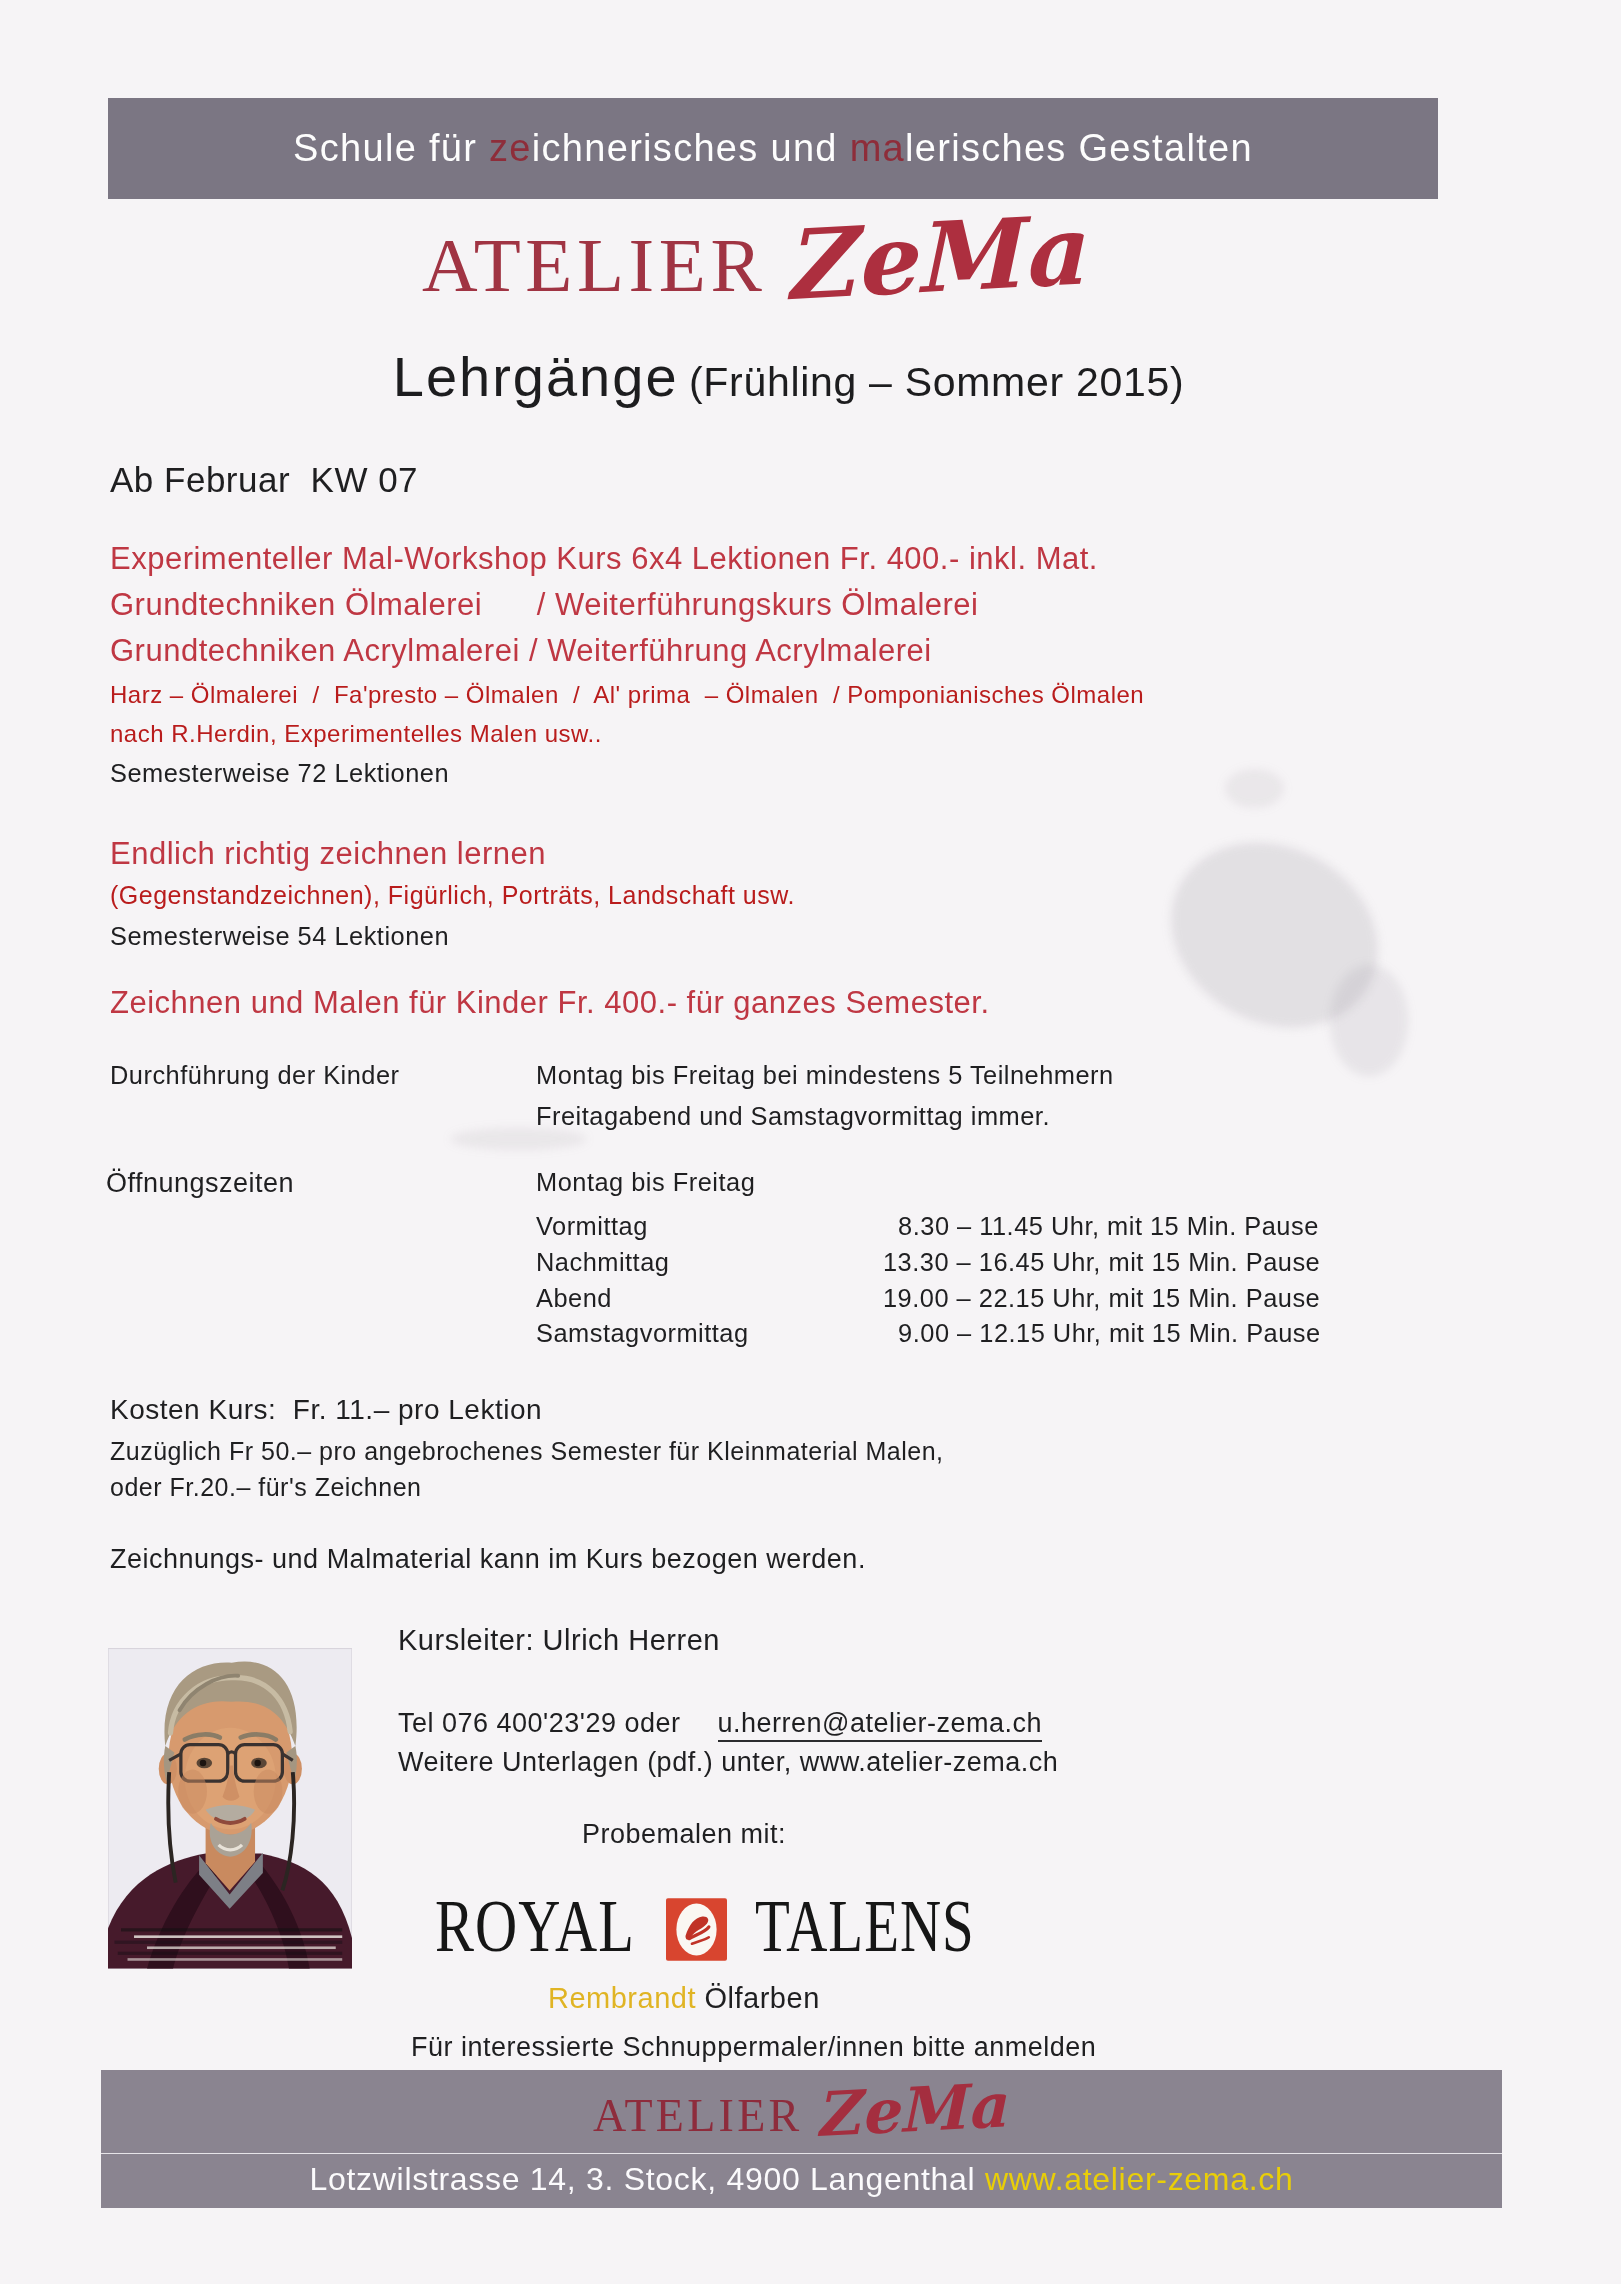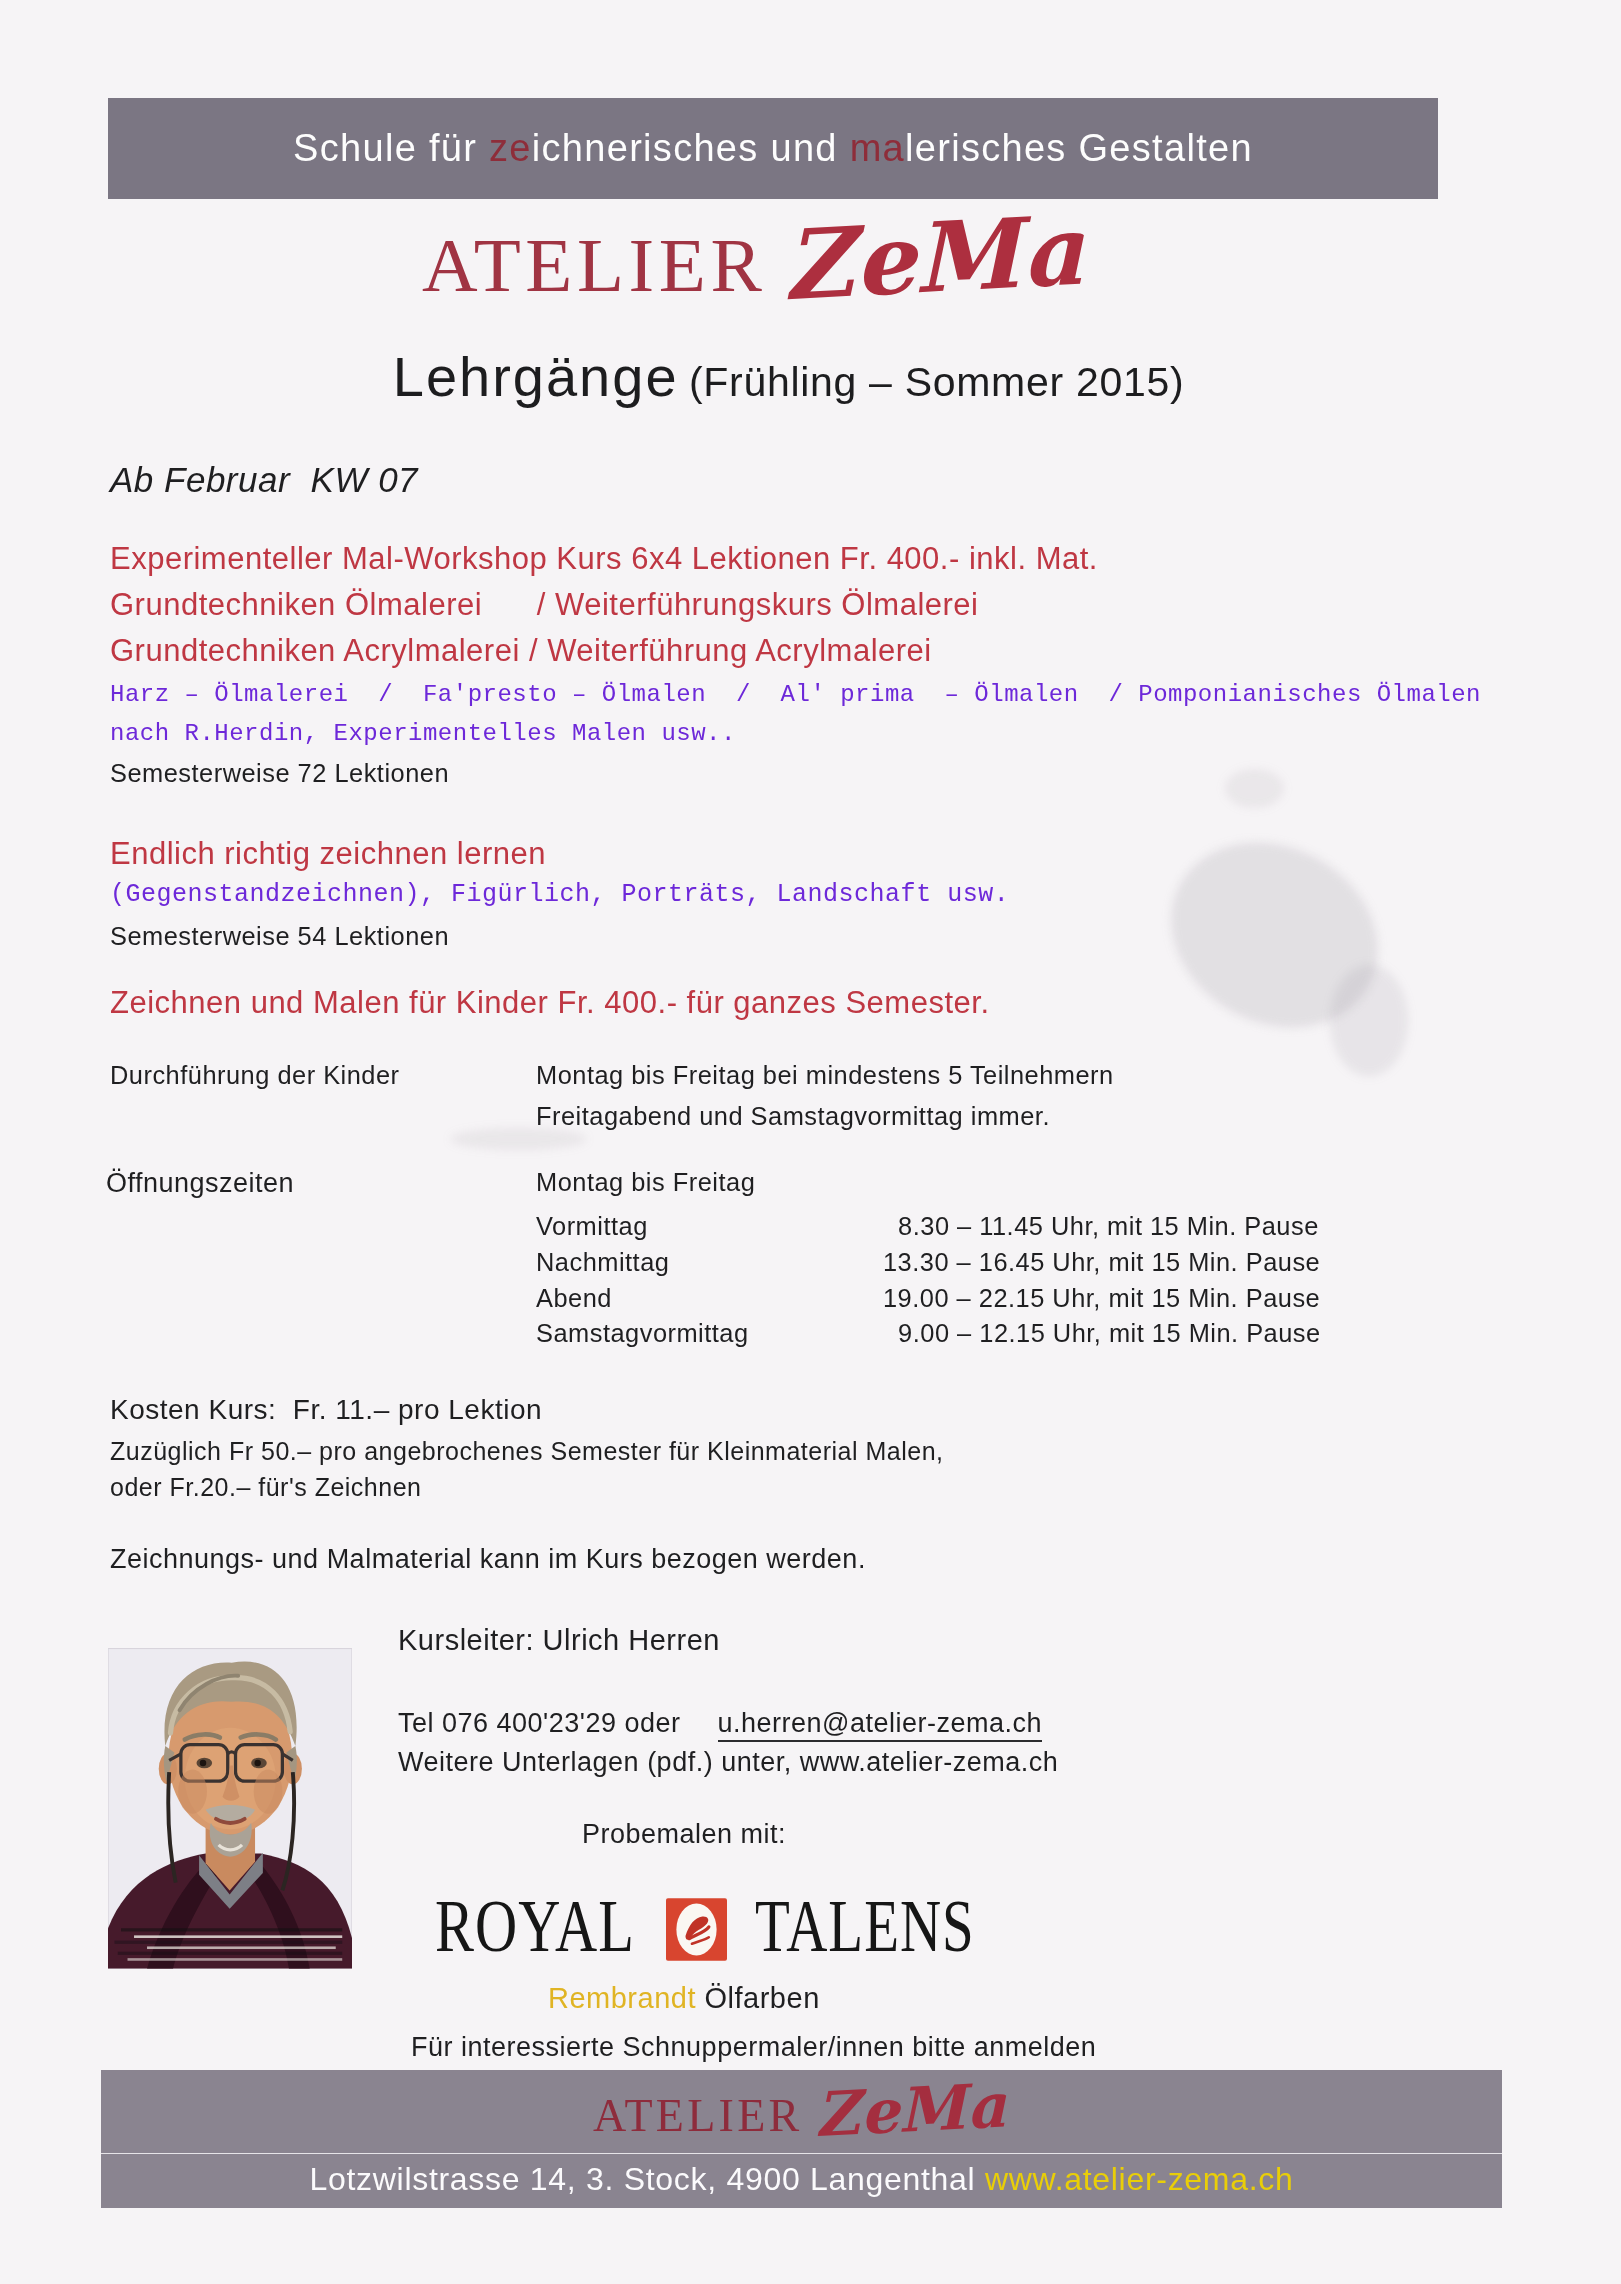--- a/index.html
+++ b/index.html
@@ -3,21 +3,21 @@
 <meta charset="utf-8">
 <style>
   html,body{margin:0;padding:0;background:#4a4a4e;}
   .page{
     position:relative;width:1622px;height:2284px;margin:0 auto;
     background:#f6f4f6;overflow:hidden;
     font-family:"Liberation Sans",sans-serif;color:#1d1d1f;padding-left:40px;
   }
   .t{position:absolute;white-space:pre-wrap;letter-spacing:0.5px;line-height:1.12;}
   .red{color:#bf3743;}
-  .red2{color:#6d28d9;font-family:Liberation Mono, monospace;}
+  .red2{color:#b91c1c;}
   .blk{color:#1f1f21;}
   .banner{
     position:absolute;left:108px;top:98px;width:1330px;height:101px;
     background:#7b7683;display:flex;align-items:center;justify-content:center;
   }
   .banner .txt{font-size:38px;color:#fdfdfd;letter-spacing:1.3px;white-space:pre;}
   .banner .acc{color:#8e2d3a;}
   .logoRow{position:absolute;left:422px;top:210px;display:flex;align-items:baseline;height:130px;}
   .atelier{
     font-family:"Liberation Serif",serif;font-size:77px;color:#a03443;
@@ -63,21 +63,21 @@
     <div class="txt"><span>Schule für </span><span class="acc">ze</span><span>ichnerisches und </span><span class="acc">ma</span><span>lerisches Gestalten</span></div>
   </div>
 
   <div class="logoRow">
     <span class="atelier">ATELIER</span>
     <span class="zema">ZeMa</span>
   </div>
 
   <div class="titleLine"><span class="titleMain">Lehrgänge</span><span class="titleSeason">(Frühling – Sommer 2015)</span></div>
 
-  <div class="t blk" style="left:110px;top:460px;font-size:35px;font-style:italic;">Ab Februar  KW 07</div>
+  <div class="t blk" style="left:110px;top:460px;font-size:35px;">Ab Februar  KW 07</div>
 
   <div class="t red" style="left:110px;top:542px;font-size:31px;">Experimenteller Mal-Workshop Kurs 6x4 Lektionen Fr. 400.- inkl. Mat.</div>
   <div class="t red" style="left:110px;top:588px;font-size:31px;">Grundtechniken Ölmalerei      / Weiterführungskurs Ölmalerei</div>
   <div class="t red" style="left:110px;top:634px;font-size:31px;">Grundtechniken Acrylmalerei / Weiterführung Acrylmalerei</div>
   <div class="t red2" style="left:110px;top:682px;font-size:24px;">Harz – Ölmalerei  /  Fa'presto – Ölmalen  /  Al' prima  – Ölmalen  / Pomponianisches Ölmalen</div>
   <div class="t red2" style="left:110px;top:721px;font-size:24px;">nach R.Herdin, Experimentelles Malen usw..</div>
   <div class="t blk" style="left:110px;top:759px;font-size:25.4px;">Semesterweise 72 Lektionen</div>
 
   <div class="t red" style="left:110px;top:837px;font-size:31px;">Endlich richtig zeichnen lernen</div>
   <div class="t red2" style="left:110px;top:881px;font-size:25px;">(Gegenstandzeichnen), Figürlich, Porträts, Landschaft usw.</div>

